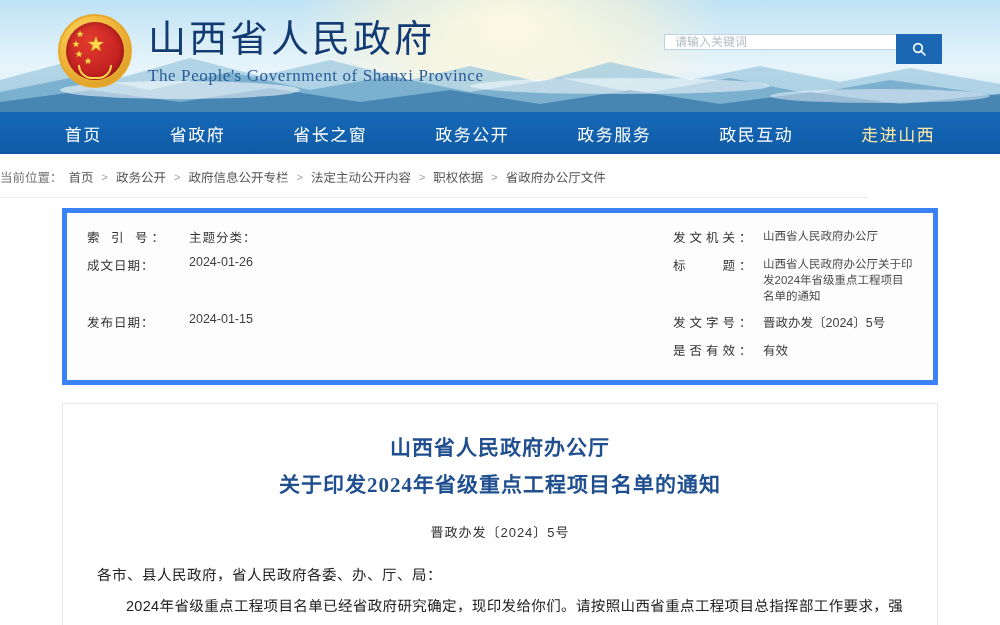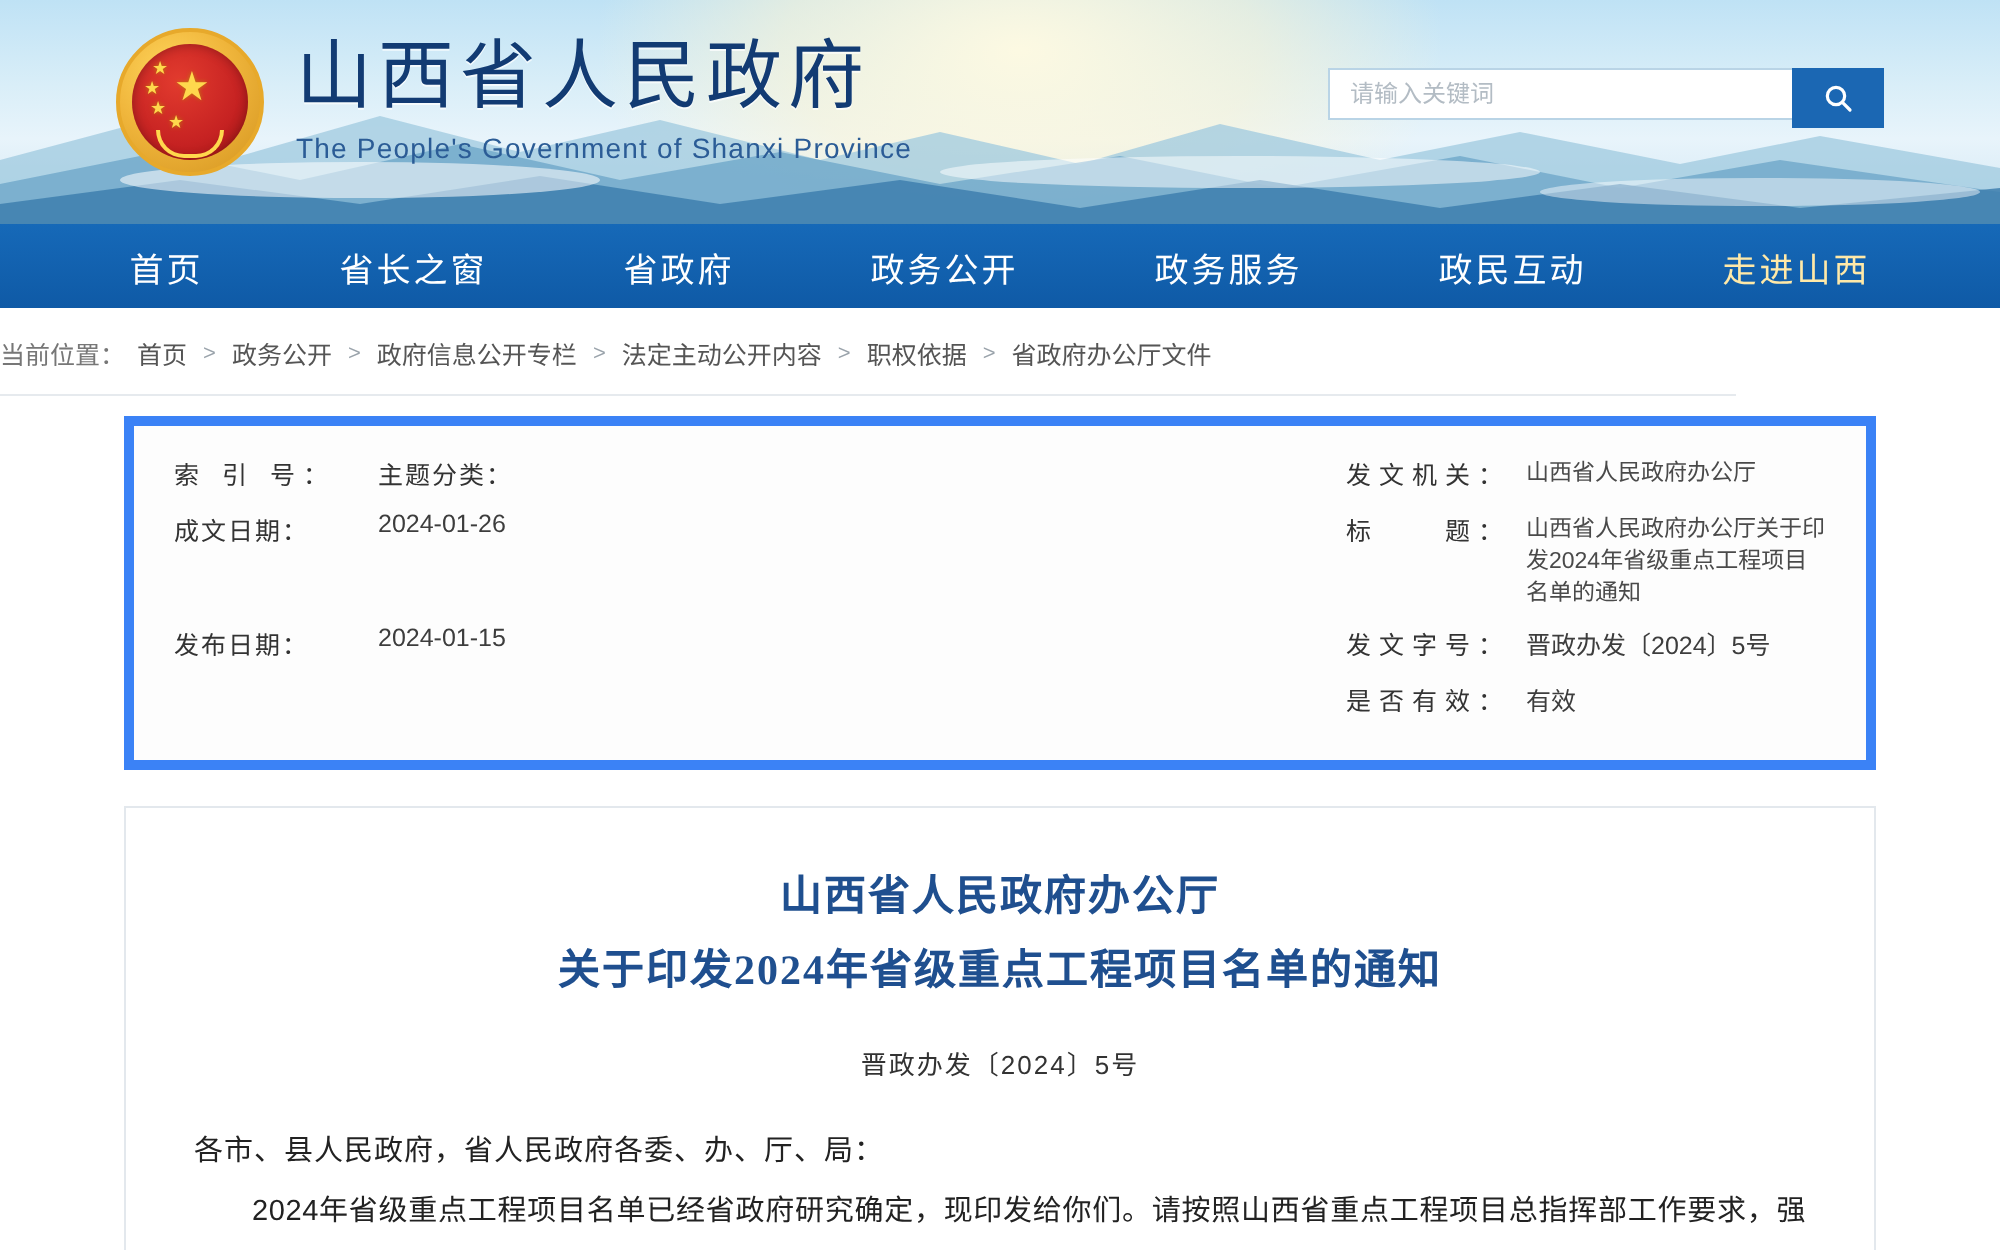--- a/index.html
+++ b/index.html
@@ -61,30 +61,30 @@
     border-radius: 0 0 18px 18px;
   }
   .title-block { margin-left: 16px; padding-top: 8px; }
   .site-title {
     font-family: "Liberation Serif", "DejaVu Serif", serif;
     font-size: 38px; font-weight: 400; color: #123b73;
     letter-spacing: 3px; line-height: 1.05;
     text-shadow: 0 1px 0 rgba(255,255,255,0.7);
   }
   .site-subtitle {
-    font-family: Liberation Sans, sans-serif;
-    font-size: 14px; color: #2b5c96; letter-spacing: 0.6px;
+    font-family: Liberation Serif, serif;
+    font-size: 17px; color: #2b5c96; letter-spacing: 0.6px;
     margin-top: 6px;
   }
   .searchbar {
     position: absolute; right: 58px; top: 34px; z-index: 6;
     display: flex; align-items: stretch;
   }
   .search-input {
-    width: 232px; height: 26px;
+    width: 232px; height: 16px;
     border: 1px solid #b9d4e6; border-right: none;
     background: #ffffff; padding: 0 10px;
     font-size: 12px; color: #333; outline: none;
   }
   .search-input::placeholder { color: #b3bcc4; font-size: 12px; }
   .search-btn {
     width: 46px; height: 30px; border: none; cursor: pointer;
     background: #1b67b3;
     display: flex; align-items: center; justify-content: center;
   }
@@ -202,22 +202,22 @@
       <svg viewBox="0 0 24 24" fill="none" stroke="#ffffff" stroke-width="2.4">
         <circle cx="10.5" cy="10.5" r="6.5"></circle>
         <line x1="15.5" y1="15.5" x2="21" y2="21" stroke-linecap="round"></line>
       </svg>
     </button>
   </div>
 </div>
 
 <nav class="nav">
   <div class="nav-item">首页</div>
+  <div class="nav-item">省政府</div>
   <div class="nav-item">省长之窗</div>
-  <div class="nav-item">省政府</div>
   <div class="nav-item">政务公开</div>
   <div class="nav-item">政务服务</div>
   <div class="nav-item">政民互动</div>
   <div class="nav-item active">走进山西</div>
 </nav>
 
 <div class="crumb-wrap">
   <div class="crumb">
     <span class="label">当前位置：</span>
     <a>首页</a>

